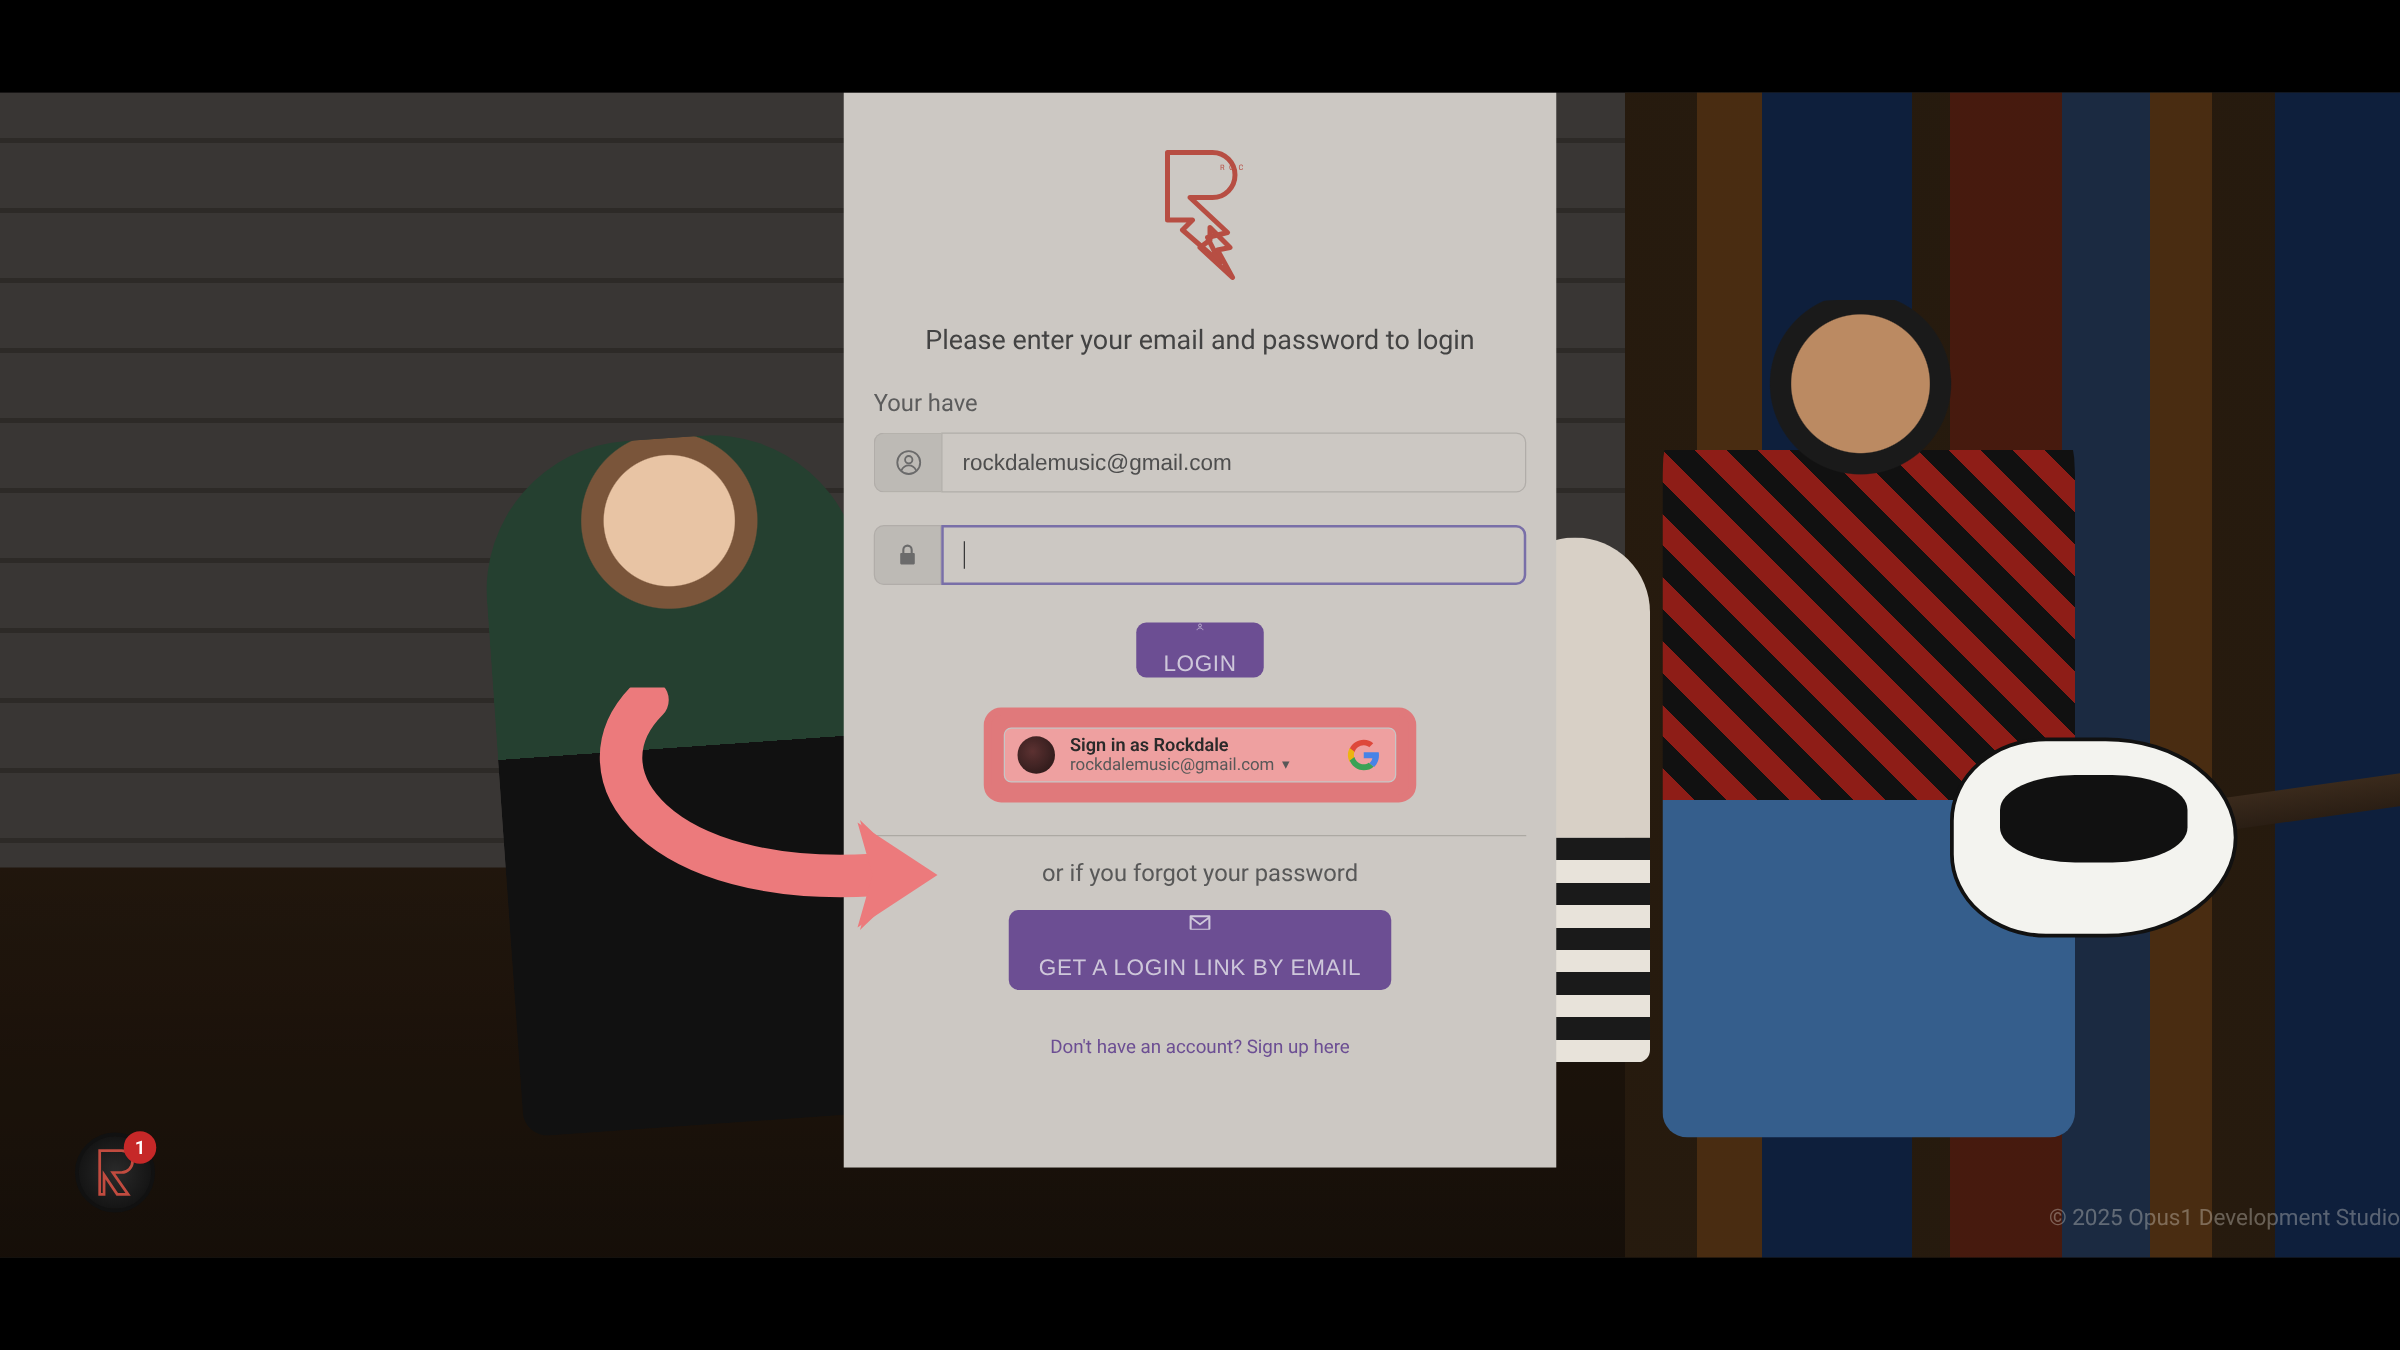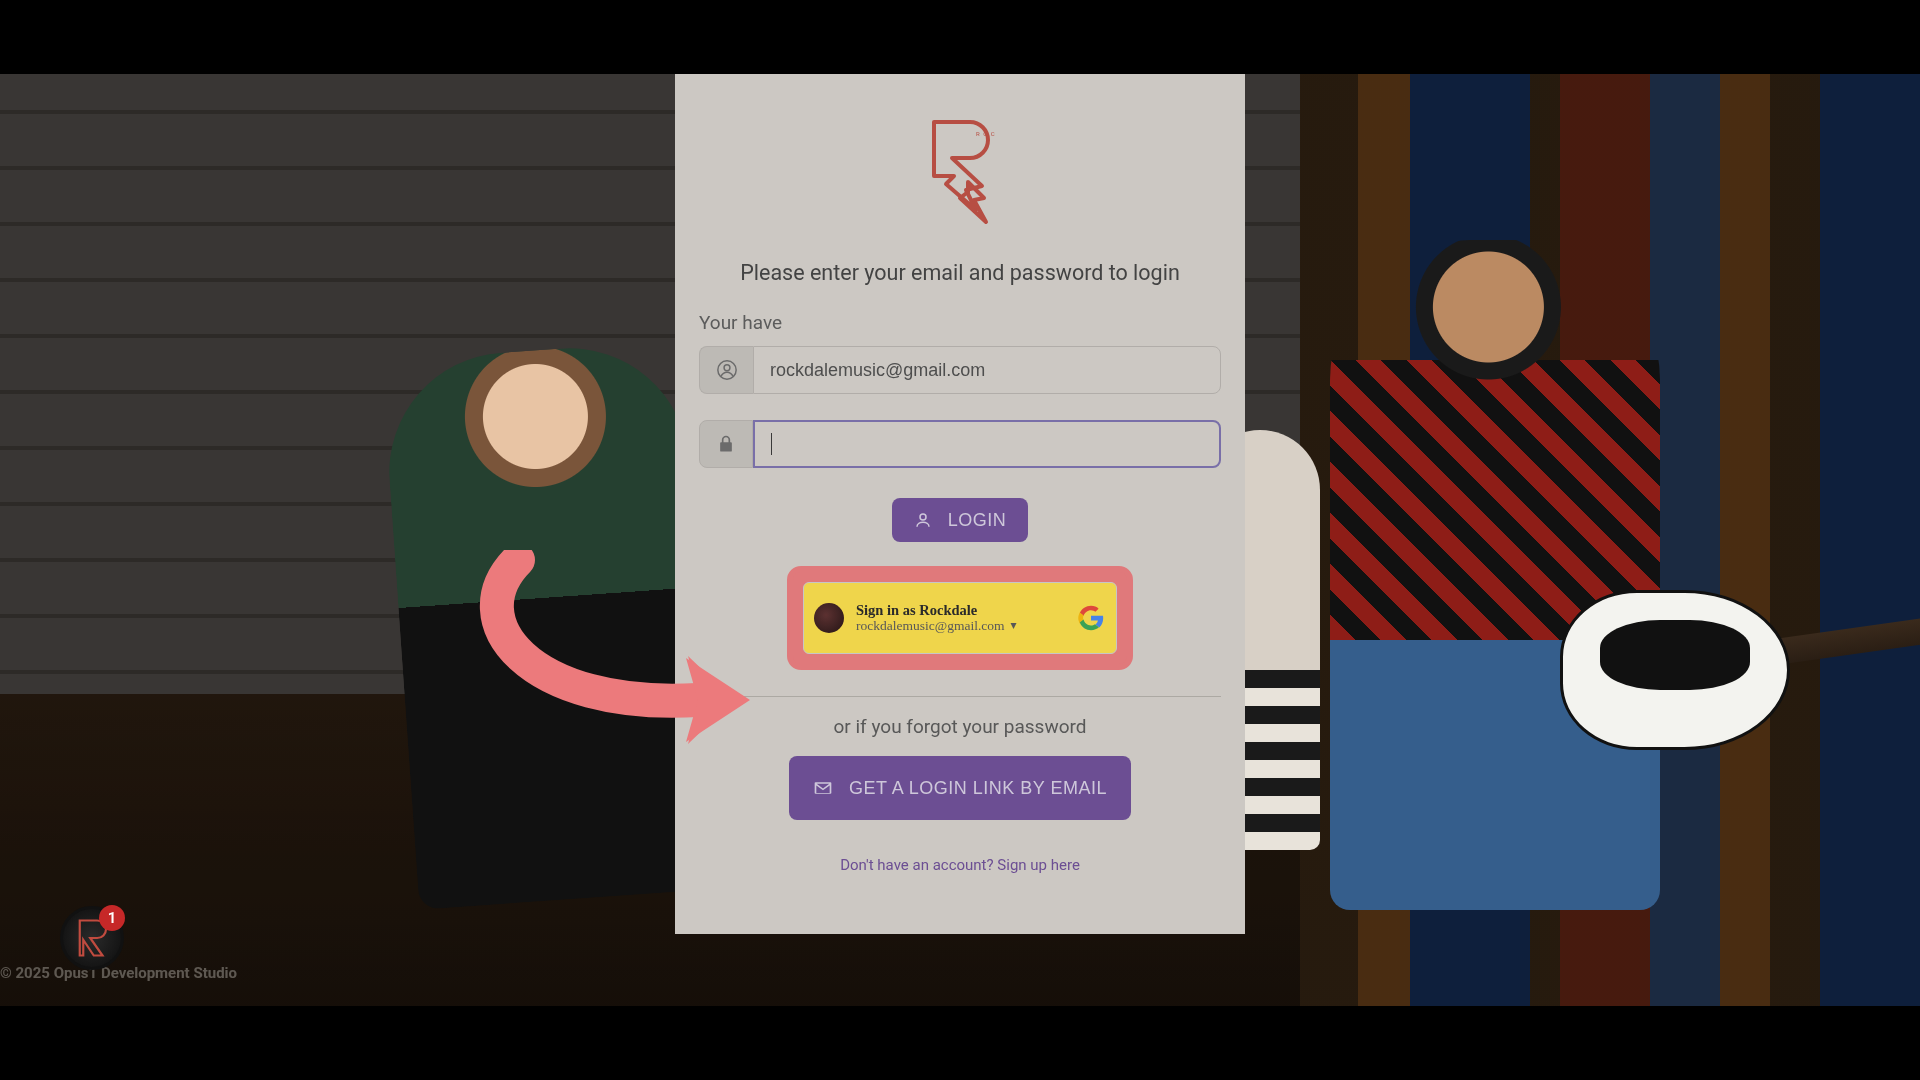--- a/index.html
+++ b/index.html
@@ -195,48 +195,48 @@
     display: inline-flex;
     align-items: center;
     gap: 16px;
     background: #6b4a97;
     color: #d9d1e6;
     border: none;
     border-radius: 8px;
     font-size: 18px;
     letter-spacing: 0.5px;
     cursor: pointer;
+    flex-direction: column;
   }
   .btn-login {
     height: 44px;
     padding: 0 22px;
     margin: 4px auto 0;
   }
   .center { display:flex; justify-content:center; }
 
   
   .gcard-wrap {
     position: relative;
     margin: 24px auto 0;
     width: 346px;
     padding: 10px;
     border: 6px solid #ec7a7c;
     border-radius: 14px;
     background: #ec7a7c;
   }
   .gcard {
-    background: #fde047;
+    background: #fca5a5;
     border: 1px solid #d0d0d0;
     border-radius: 6px;
-    height: 72px;
+    height: 44px;
     display: flex;
     align-items: center;
     padding: 0 12px 0 10px;
     gap: 12px;
-    font-family: Liberation Serif, serif;
   }
   .gcard .avatar {
     width: 30px; height: 30px;
     border-radius: 50%;
     background: radial-gradient(circle at 40% 40%, #5a2a2a, #1a0a0a);
     flex: none;
   }
   .gcard .txt { flex:1; line-height:1.1; }
   .gcard .t1 { font-size: 14.5px; font-weight:600; color:#222; }
   .gcard .t2 { font-size: 13.5px; color:#555; display:flex; align-items:center; gap:6px;}
@@ -276,25 +276,24 @@
     margin-top: 36px;
     color: #6b4a97;
     font-size: 15px;
     text-decoration: none;
   }
 
   .footer {
     position:absolute;
     left:0; width:100%;
     top: 964px;
-    text-align:left;
-    font-size:15px;
+    text-align:right;
+    font-size:18px;
     color: rgba(230,225,218,0.35);
     z-index:5;
-    font-weight:bold;
   }
 
   
   .float-badge {
     position:absolute;
     left:60px; bottom:110px;
     width:64px; height:64px;
     border-radius:50%;
     background: radial-gradient(circle at 50% 50%, #2a2a2a, #0c0c0c);
     border:3px solid #111;

